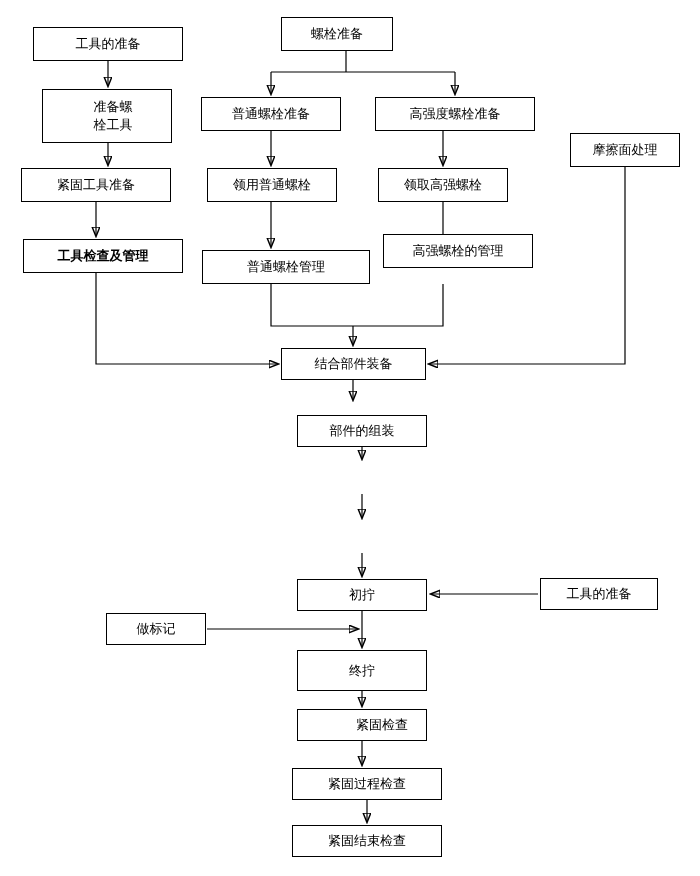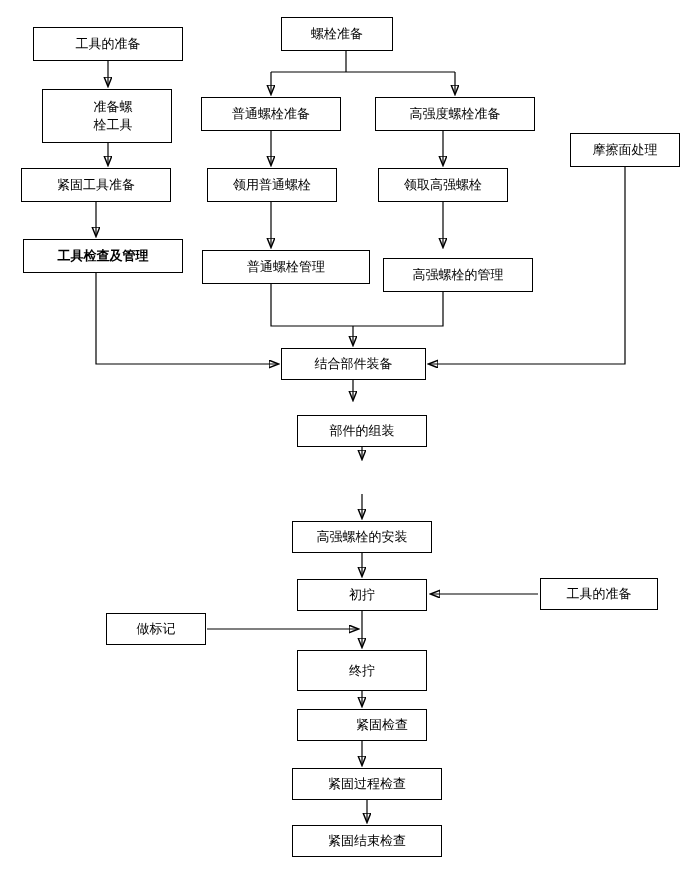--- a/index.html
+++ b/index.html
@@ -122,31 +122,28 @@
   </div>
   <div class="node" style="left:378px;top:168px;width:130px;height:34px;">
     <span>领取高强螺栓</span>
   </div>
   <div class="node" style="left:23px;top:239px;width:160px;height:34px;font-weight:bold;">
     <span>工具检查及管理</span>
   </div>
   <div class="node" style="left:202px;top:250px;width:168px;height:34px;">
     <span>普通螺栓管理</span>
   </div>
-  <div class="node" style="left:383px;top:258px;width:150px;height:34px;">
+  <div class="node" style="left:383px;top:234px;width:150px;height:34px;">
     <span>高强螺栓的管理</span>
   </div>
   <div class="node" style="left:281px;top:348px;width:145px;height:32px;">
     <span>结合部件装备</span>
   </div>
   <div class="node" style="left:297px;top:403px;width:130px;height:32px;margin-top:12px;">
     <span>部件的组装</span>
-  </div>
-  <div class="node" style="left:292px;top:521px;width:140px;height:32px;">
-    <span>高强螺栓的安装</span>
   </div>
   <div class="node" style="left:297px;top:579px;width:130px;height:32px;">
     <span>初拧</span>
   </div>
   <div class="node" style="left:540px;top:578px;width:118px;height:32px;">
     <span>工具的准备</span>
   </div>
   <div class="node" style="left:106px;top:613px;width:100px;height:32px;">
     <span>做标记</span>
   </div>

